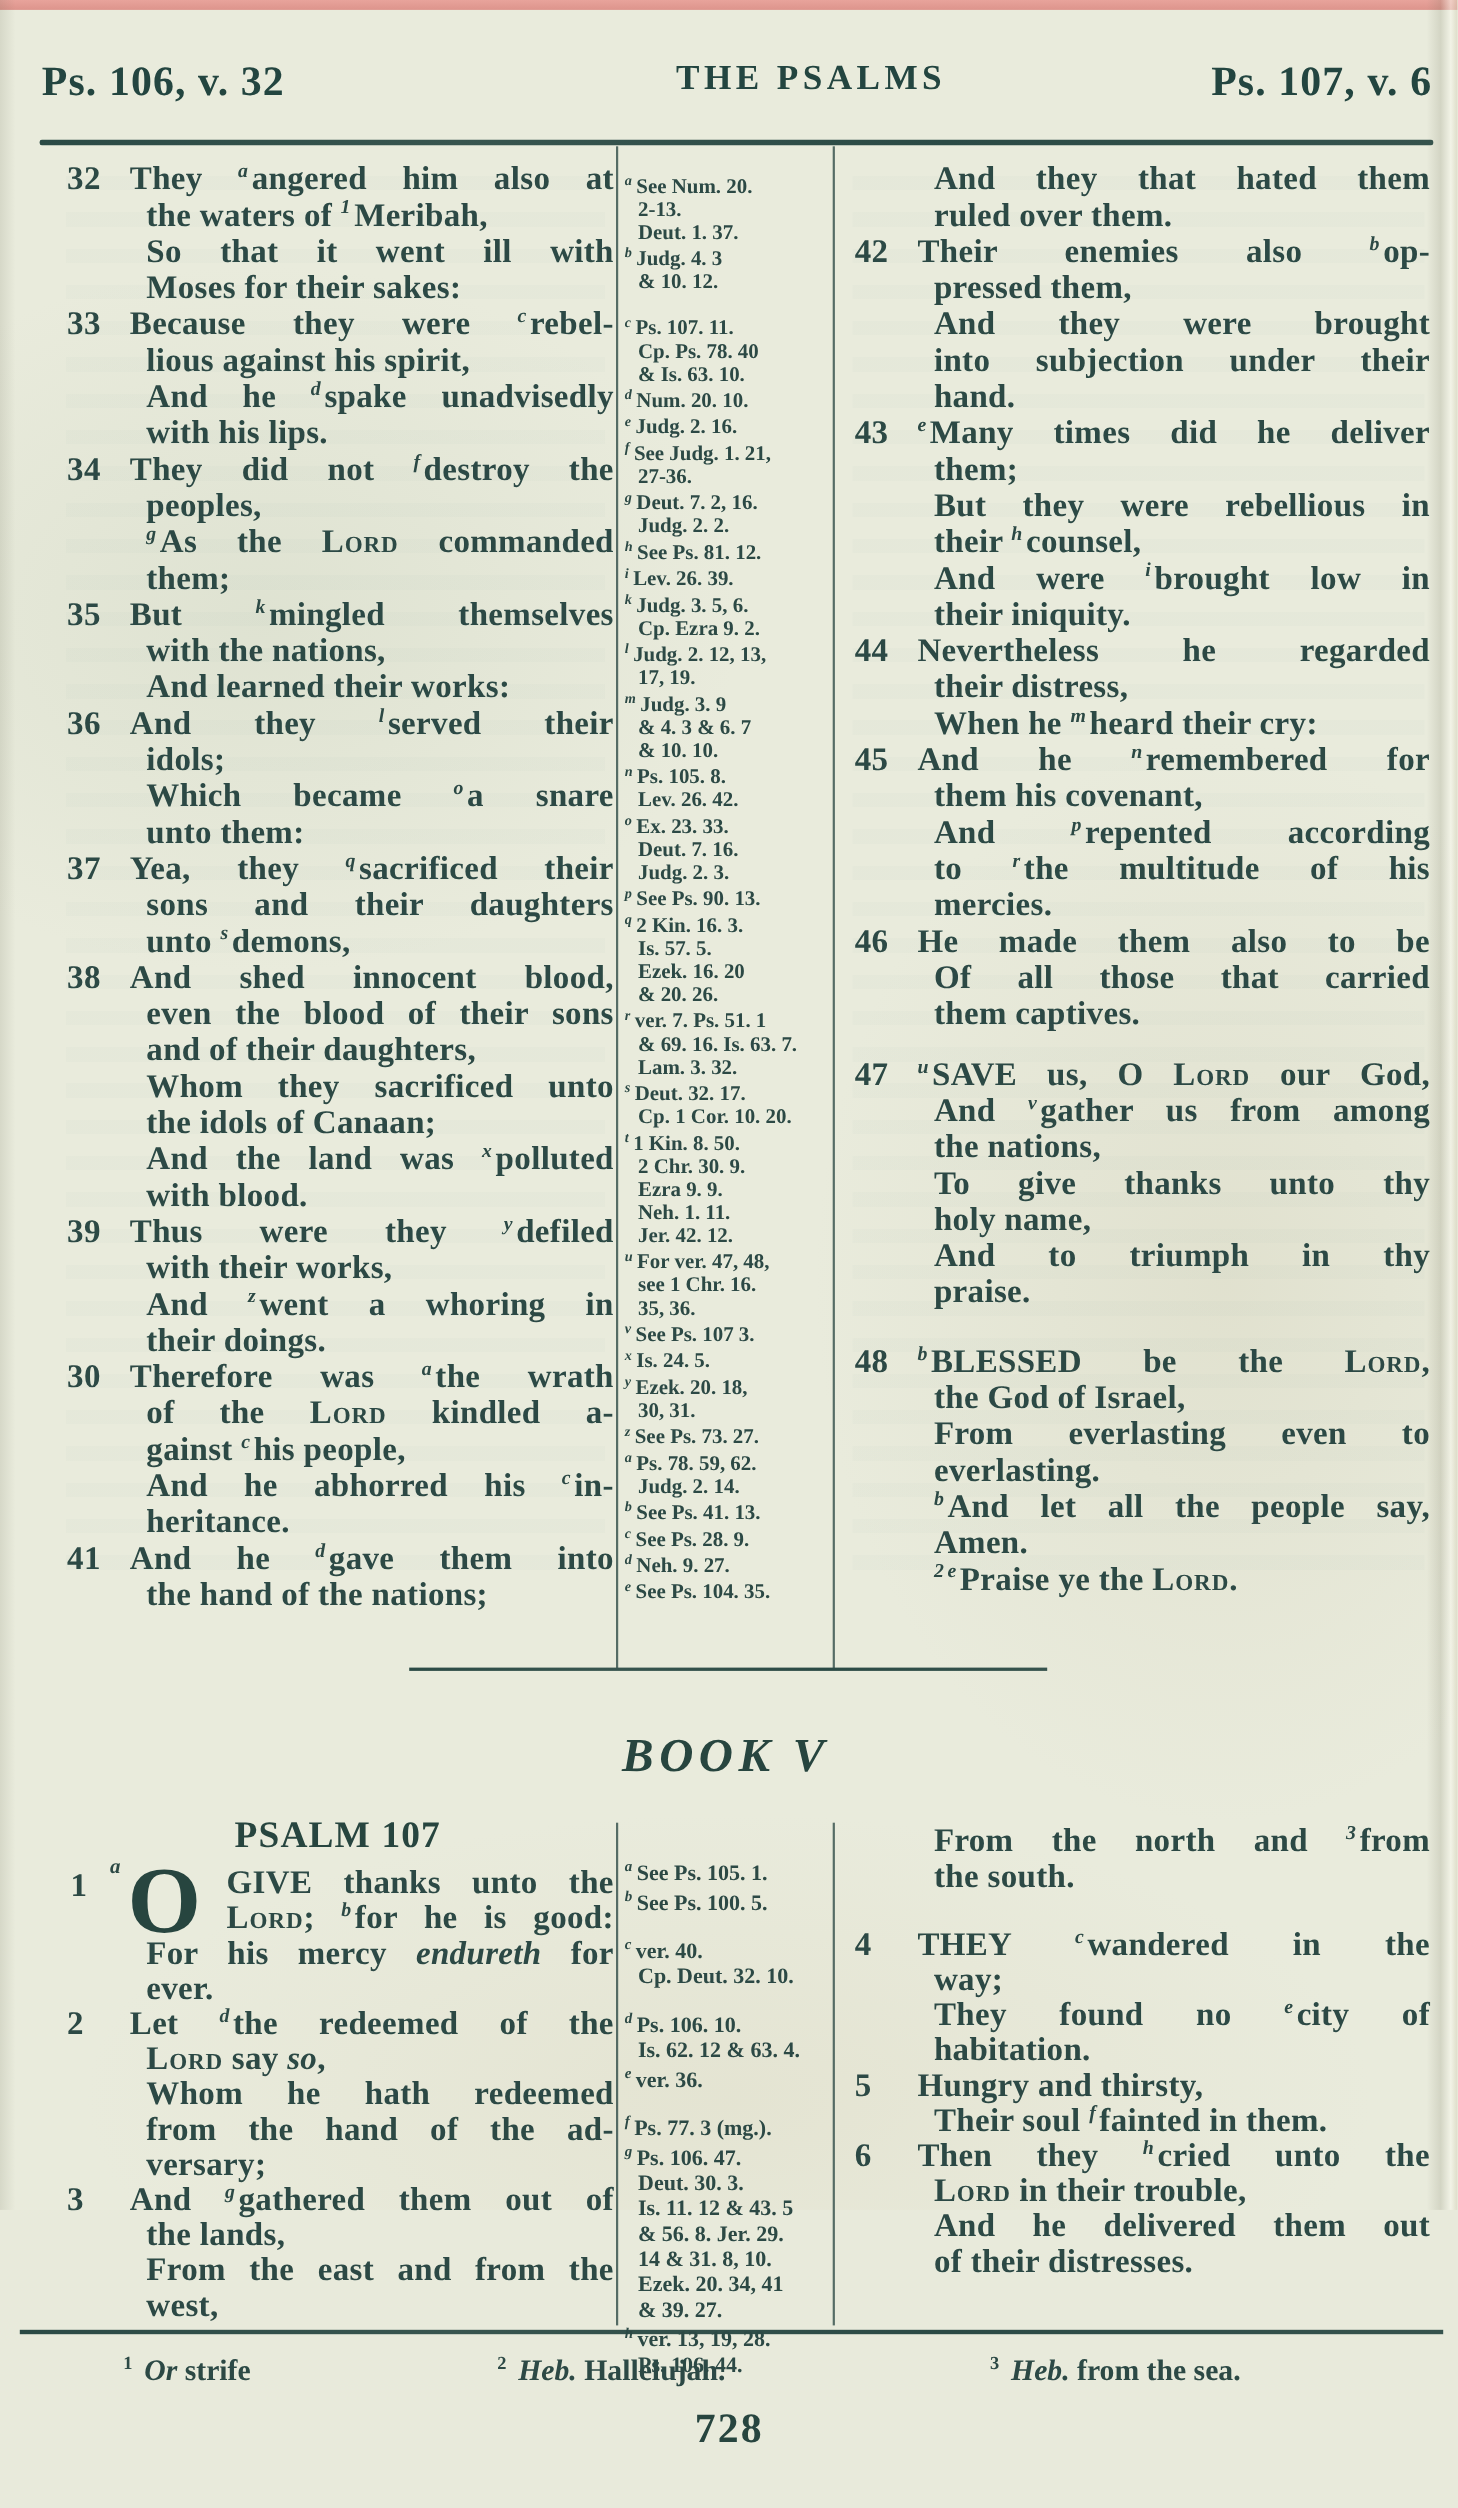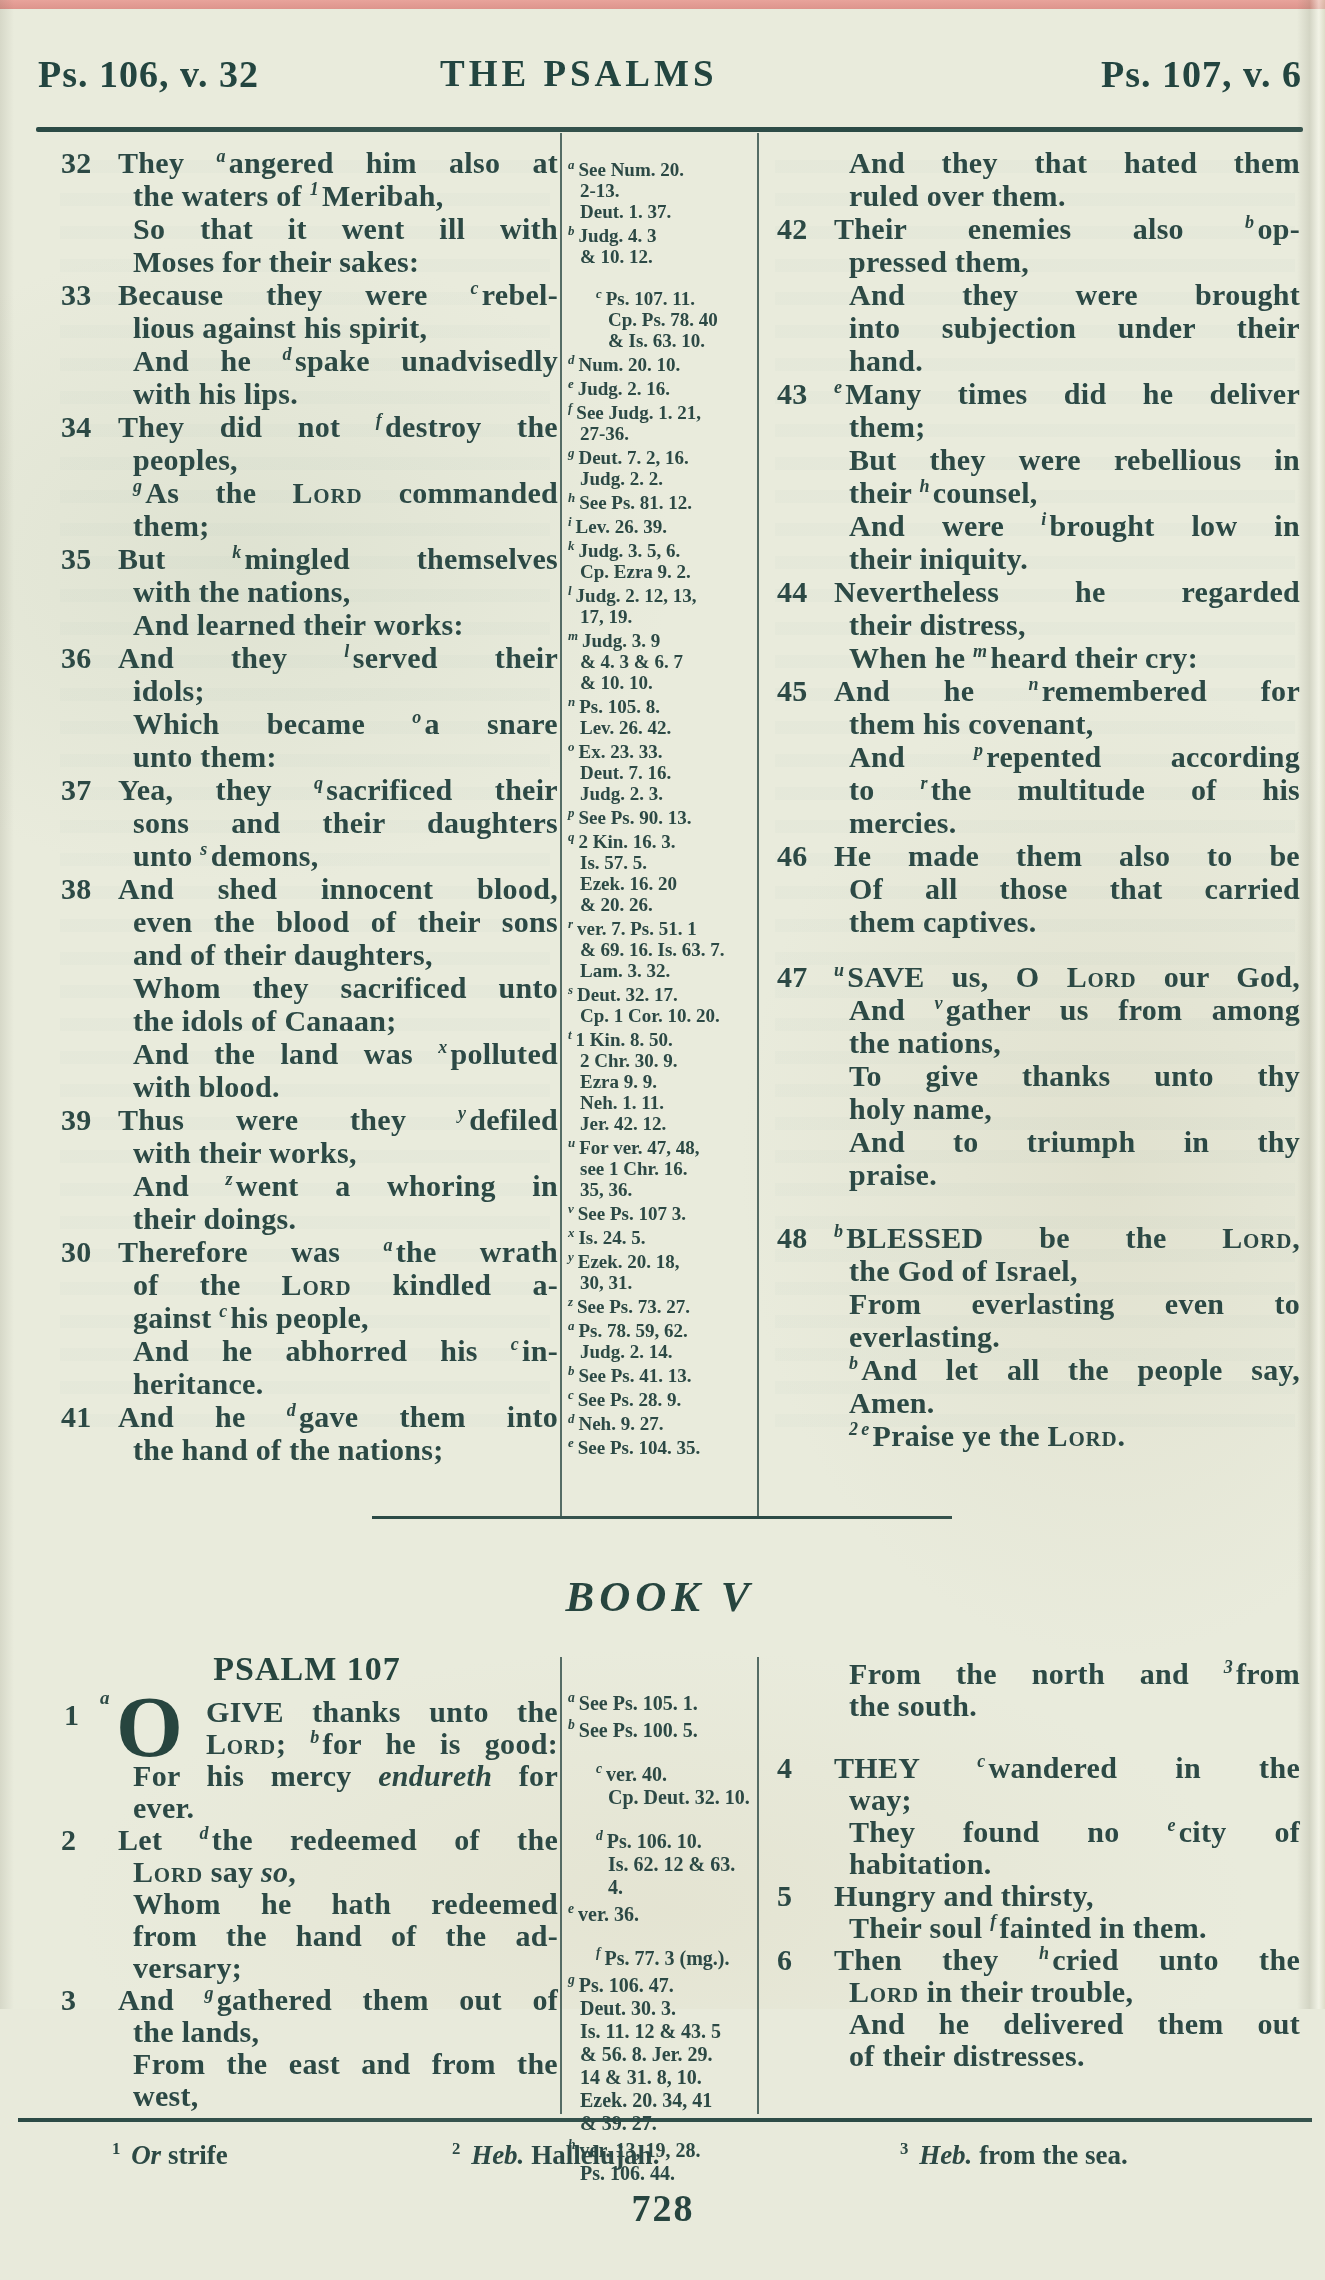--- a/index.html
+++ b/index.html
@@ -23,21 +23,21 @@
   .edge-r{position:absolute;top:0;bottom:0;right:0;width:28px;pointer-events:none;
     background:linear-gradient(90deg, rgba(0,0,0,0), rgba(104,104,80,.17) 45%, rgba(250,250,240,.5) 78%, rgba(210,207,182,.5));}
   .edge-l{position:absolute;top:0;bottom:0;left:0;width:14px;pointer-events:none;
     background:linear-gradient(90deg, rgba(88,88,66,.13), rgba(0,0,0,0));}
   .ghost{position:absolute;pointer-events:none;opacity:.55;
     background:repeating-linear-gradient(180deg, rgba(96,142,138,.05) 0 13px, rgba(0,0,0,0) 13px 33px);}
 
   
   .hdr{position:absolute;top:52px;font-weight:700;color:#234540;}
   #hdr-left{left:38px;font-size:38px;letter-spacing:1px;}
-  #hdr-center{left:440px;width:420px;text-align:left;font-size:37px;letter-spacing:4px;}
+  #hdr-center{left:440px;width:420px;text-align:right;font-size:32px;letter-spacing:4px;}
   #hdr-right{left:1030px;width:272px;text-align:right;font-size:38px;letter-spacing:1px;}
   .rule{position:absolute;background:linear-gradient(90deg,#2b4a45,#38554f 30%,#2b4a45 65%,#36534d);}
   #rule-header{left:36px;top:127px;width:1267px;height:5px;border-radius:2px;}
   #rule-mid{left:372px;top:1516px;width:580px;height:3px;}
   #rule-foot{left:18px;top:2118px;width:1294px;height:4px;}
   .vr{position:absolute;width:2px;background:rgba(43,72,68,.78);}
   #vr1{left:560px;top:133px;height:1385px;}
   #vr2{left:757px;top:133px;height:1385px;}
   #vr3{left:560px;top:1657px;height:457px;}
   #vr4{left:757px;top:1657px;height:457px;}
@@ -59,21 +59,21 @@
   sup.rf{font-style:italic;font-size:.60em;vertical-align:super;line-height:0;margin-right:3px;font-weight:600;}
   .sc{font-variant:small-caps;letter-spacing:.8px;}
   em{font-style:italic;text-align:right;}
 
   
   #refs-t{position:absolute;left:568px;top:156px;width:184px;}
   #refs-b{position:absolute;left:568px;top:1688px;width:184px;}
   .ref{font-weight:700;color:#2c4945;}
   #refs-t .ref{font-size:19px;line-height:21px;margin-top:3px;}
   #refs-b .ref{font-size:20px;line-height:23px;margin-top:4px;}
-  .ref.gap{margin-top:21px !important;margin-left:28px;}
+  .ref.gap{margin-top:21px !important;}
   .ref sup.rm{font-style:italic;font-size:.68em;vertical-align:super;line-height:0;margin-right:4px;font-weight:600;}
   .ref .rl.cont{padding-left:12px;}
 
   
   #bookv{position:absolute;left:460px;top:1572px;width:400px;text-align:center;
     font-size:43px;font-weight:700;letter-spacing:5px;color:#27453f;font-style:italic;}
   #psheading{text-align:center;font-size:34px;font-weight:700;letter-spacing:1px;margin-bottom:8px;color:#27453f;}
 
   
   .v1{position:relative;height:64px;}

